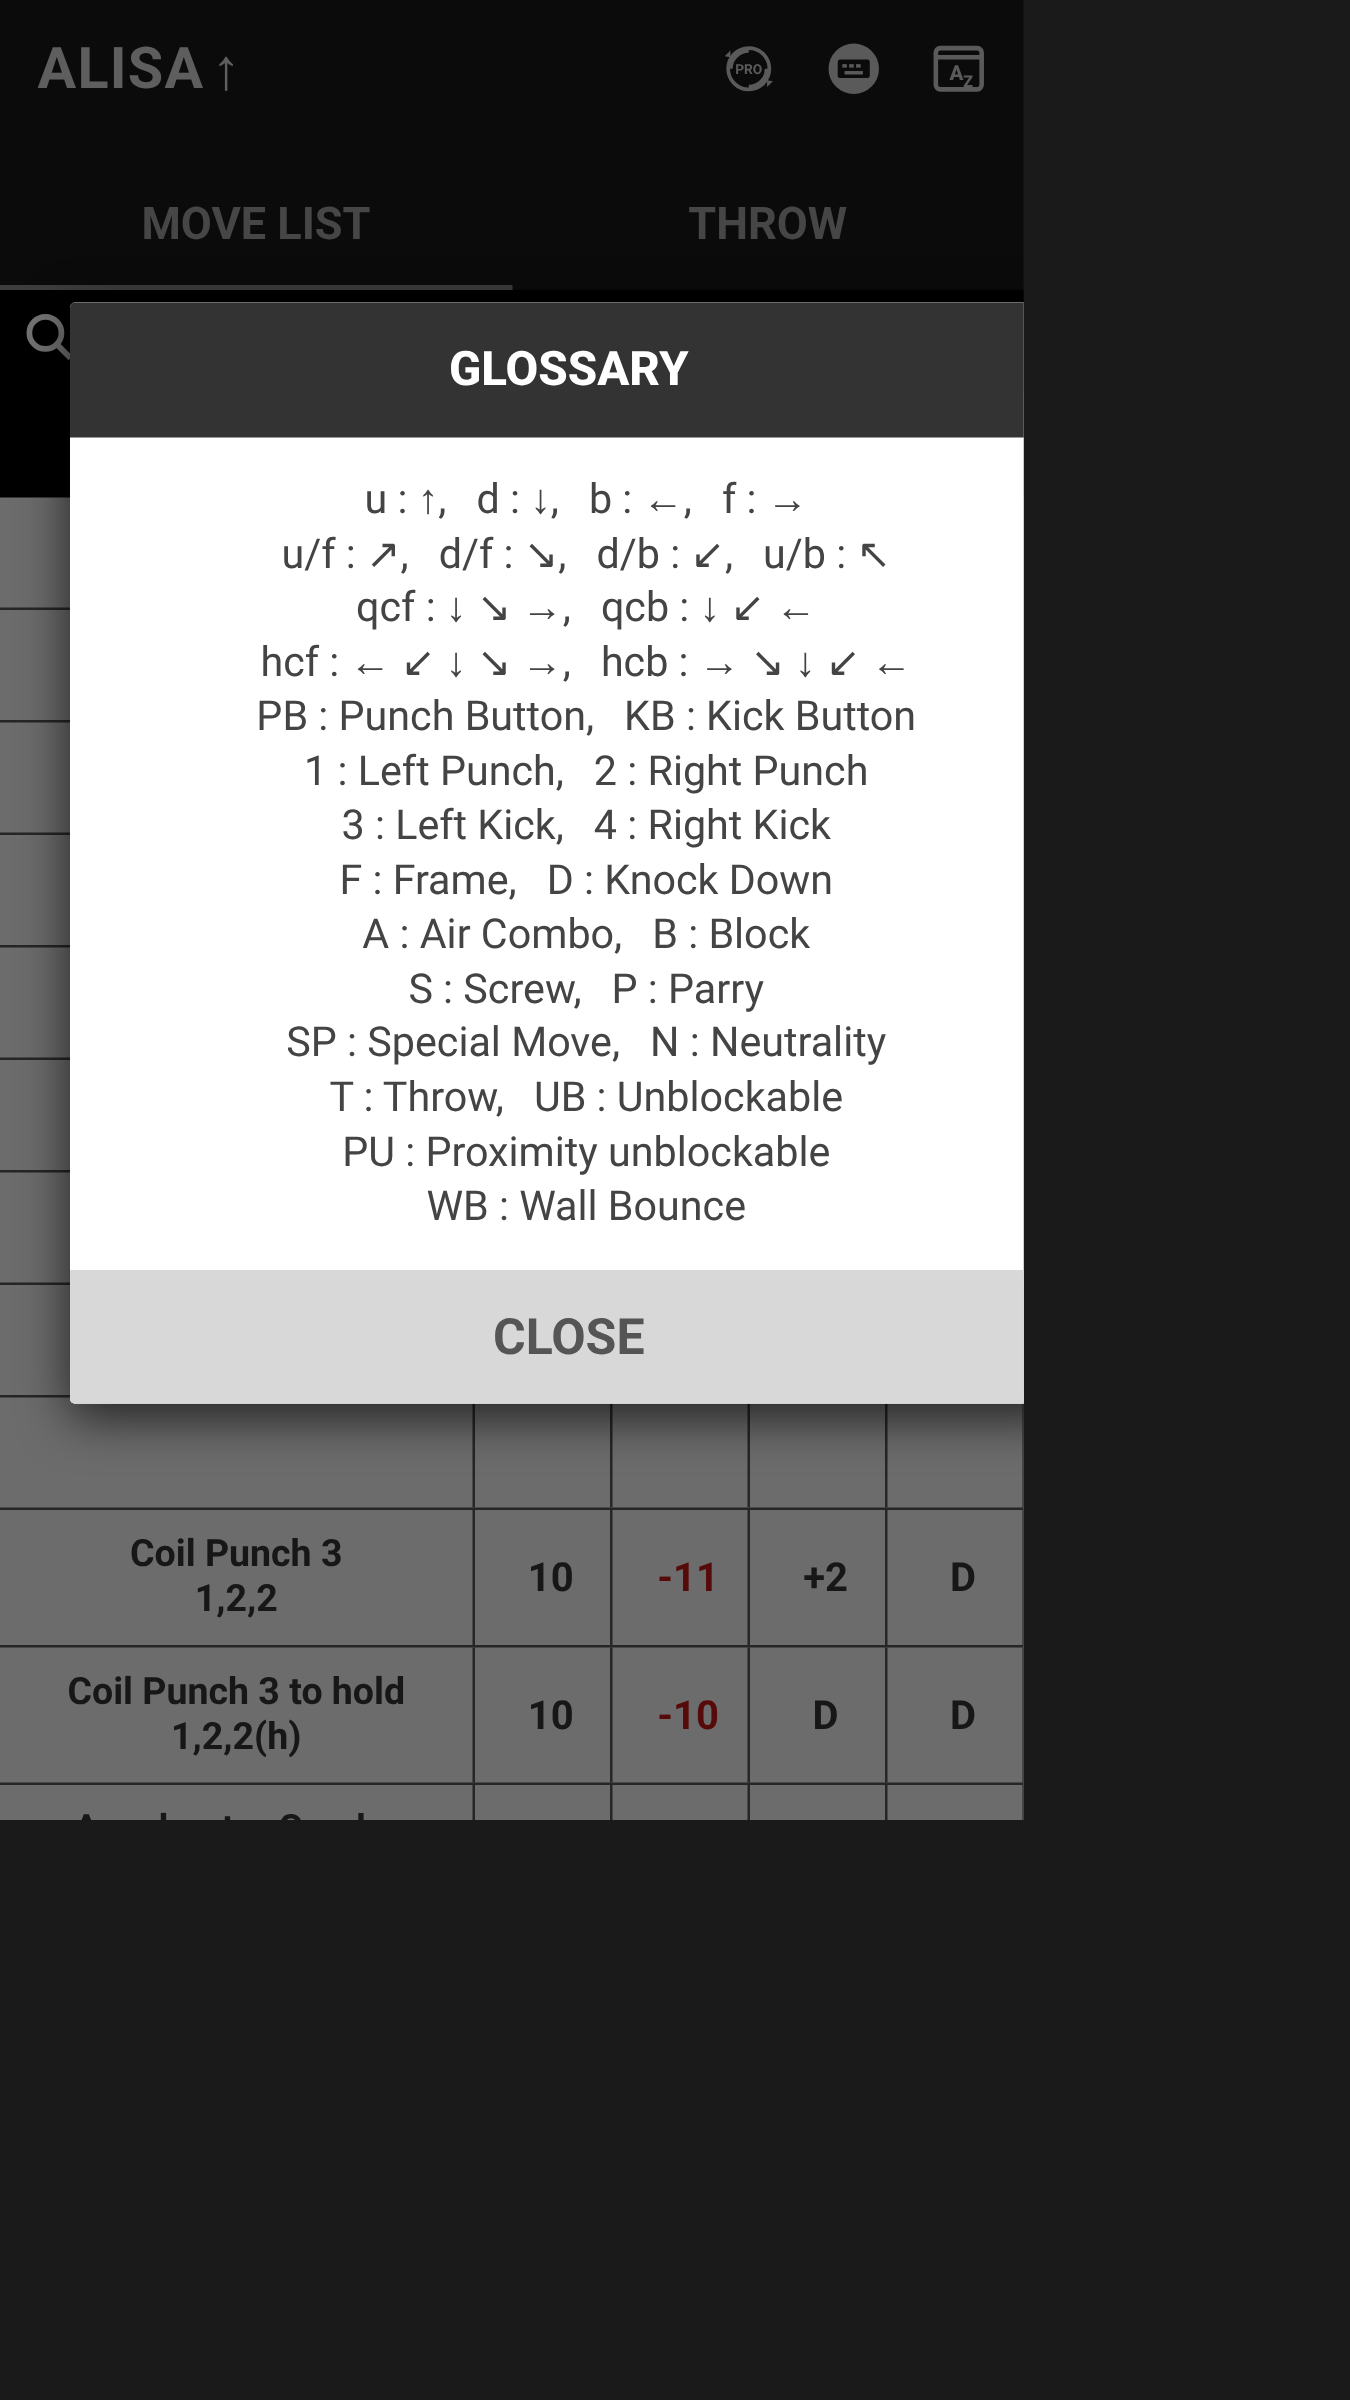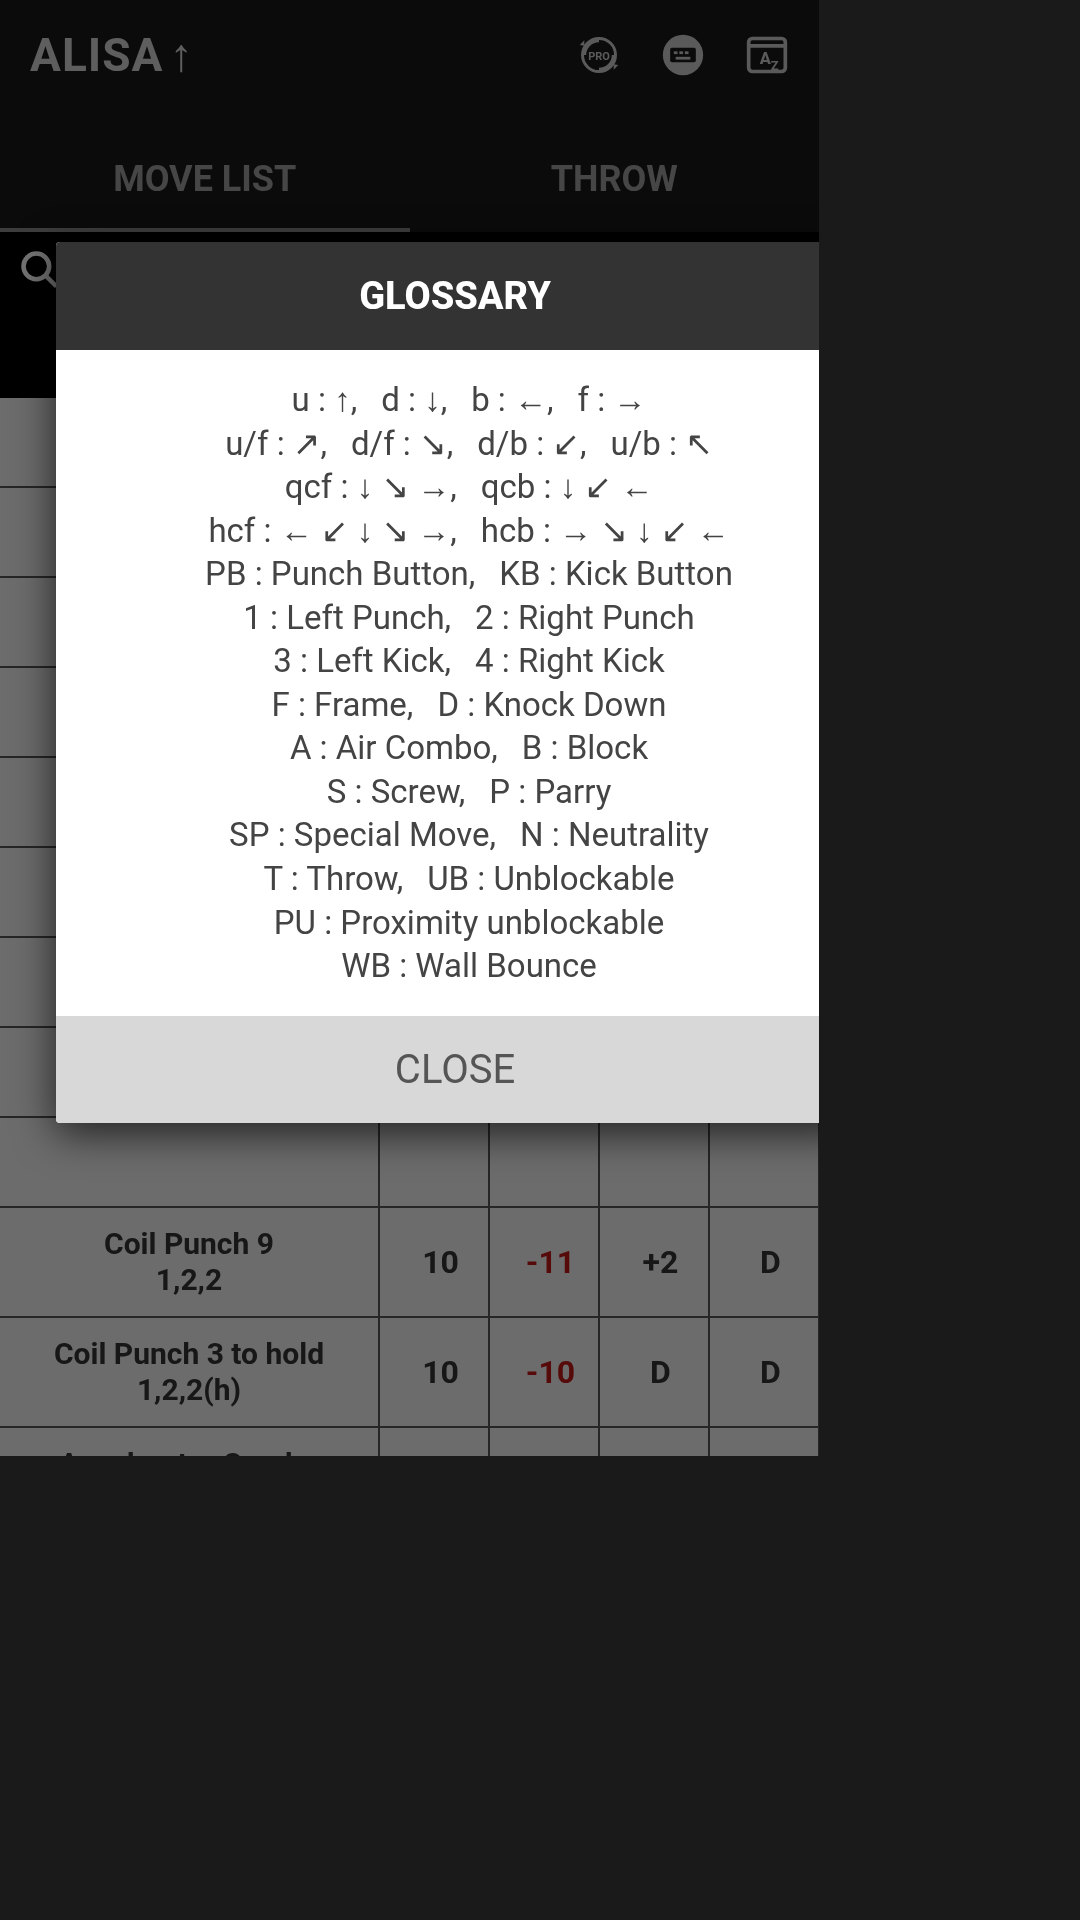--- a/index.html
+++ b/index.html
@@ -63,21 +63,21 @@
   font-size: 33px;
   text-align: center;
   line-height: 1.32;
   margin-left: 28px;
 }
 .modal-body .line { white-space: nowrap; }
 .term { margin: 0 12px; }
 .modal-footer {
   background: #d8d8d8;
   text-align: center; padding: 30px 0;
-  font-size: 40px; font-weight: 400; color: #555;
+  font-size: 40px; font-weight: 700; color: #555;
 }
 </style>
 </head>
 <body>
 
 <div class="header">
   <div class="title-wrap">
     <span class="title">ALISA</span>
     <span class="title-arrow">↑</span>
   </div>
@@ -196,21 +196,21 @@
     <div class="trow">
         <div class="td-name"></div>
         <div class="td-cell"></div>
         <div class="td-cell"></div>
         <div class="td-cell"></div>
         <div class="td-cell"></div>
       </div>
 
     <div class="trow tall">
       <div class="td-name">
-        <span>Coil Punch 9</span>
+        <span>Coil Punch 3</span>
         <span>1,2,2</span>
       </div>
       <div class="td-cell">10</div>
       <div class="td-cell neg">-11</div>
       <div class="td-cell">+2</div>
       <div class="td-cell">D</div>
     </div>
     <div class="trow tall">
       <div class="td-name">
         <span>Coil Punch 3 to hold</span>

